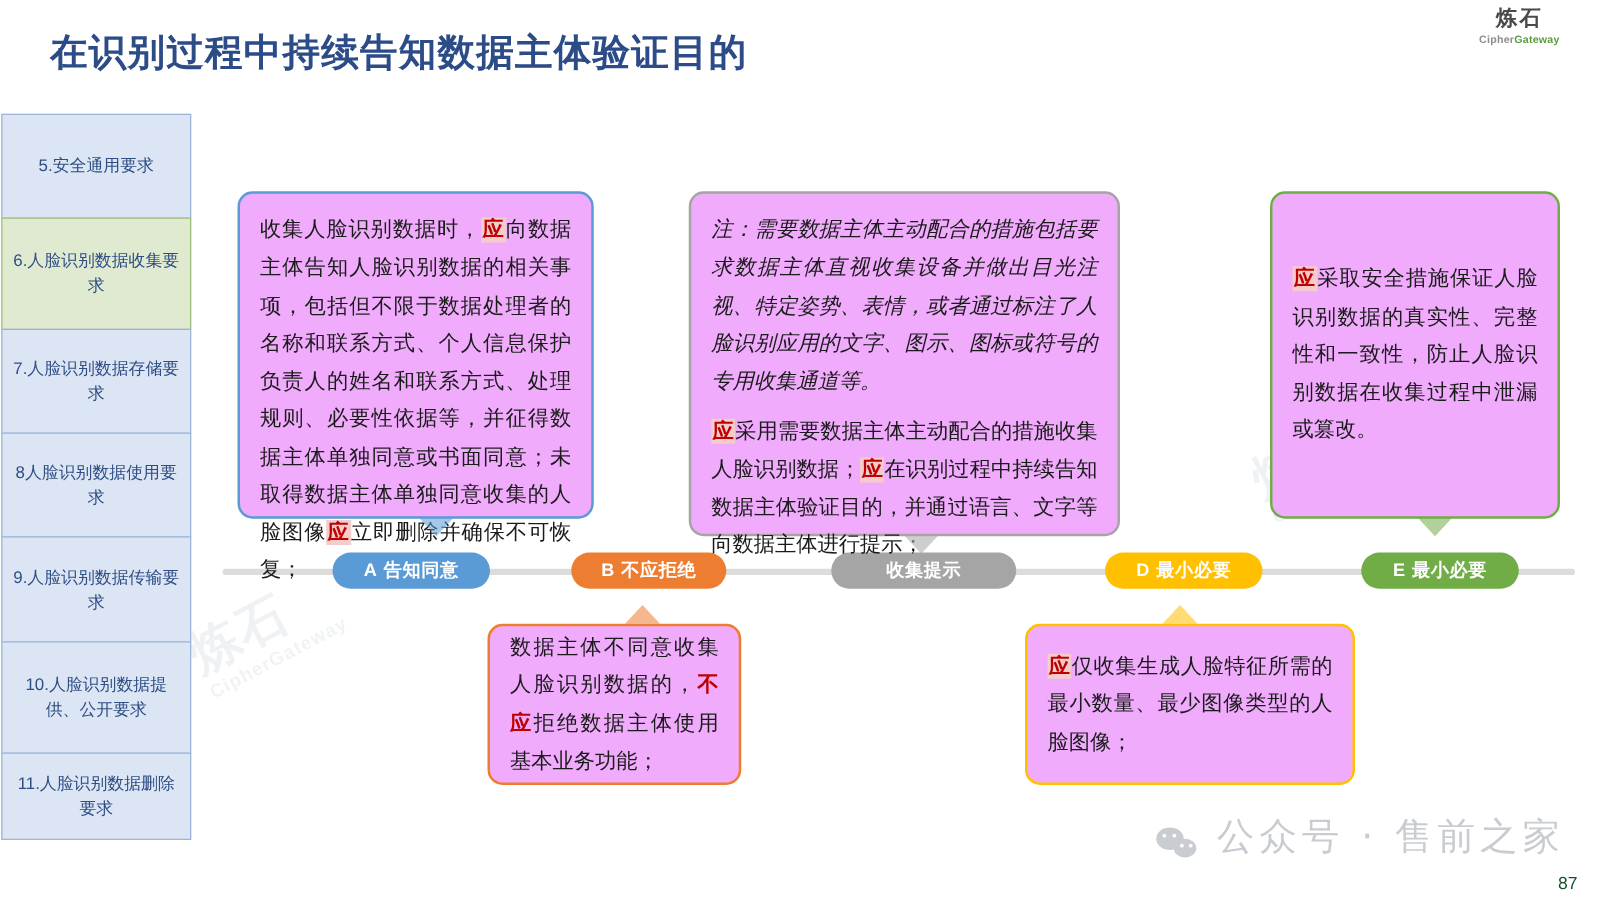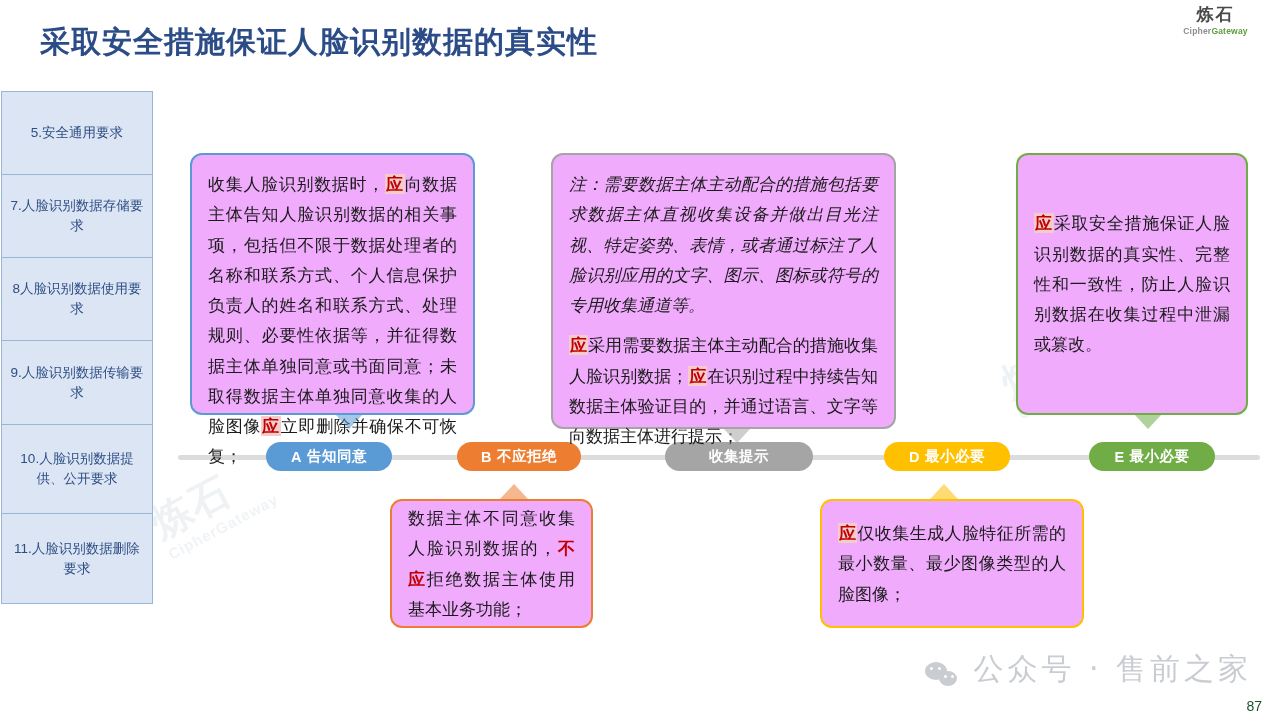--- a/index.html
+++ b/index.html
@@ -102,46 +102,49 @@
   </div>
   <div class="wm wm3">
     <span class="cn">炼石</span>
     <span class="en">CipherGateway</span>
   </div>
   <div class="wm wm4">
     <span class="cn">炼石</span>
     <span class="en">CipherGateway</span>
   </div>
 
-  <div class="title">采取安全措施保证人脸识别数据的真实性</div>
+  <div class="title">在识别过程中持续告知数据主体验证目的</div>
 
   <div class="logo">
     <div class="lg-cn">炼石</div>
     <div class="lg-en">
       <span class="a">Cipher</span><span class="b">Gateway</span>
     </div>
   </div>
 
   <div class="sidebar" id="sidebar">
       <div class="sb-item" style="height: 84px;">
         <span>5.安全通用要求</span>
       </div>
+      <div class="sb-item active" style="height: 90px;">
+        <span>6.人脸识别数据收集要求</span>
+      </div>
       <div class="sb-item" style="height: 84px;">
         <span>7.人脸识别数据存储要求</span>
       </div>
       <div class="sb-item" style="height: 84px;">
         <span>8人脸识别数据使用要求</span>
       </div>
       <div class="sb-item" style="height: 85px;">
         <span>9.人脸识别数据传输要求</span>
       </div>
       <div class="sb-item" style="height: 90px;">
         <span>10.人脸识别数据提供、公开要求</span>
       </div>
-      <div class="sb-item" style="height: 91px;">
+      <div class="sb-item" style="height: 70px;">
         <span>11.人脸识别数据删除要求</span>
       </div>
     </div>
 
   <div class="tl-line"></div>
   <div id="pills">
       <div class="pill" style="left: 266px; top: 442px; width: 96px; background: rgb(91, 155, 213);">
         <span class="ltr">A</span>
         <span>告知同意</span>
       </div>

